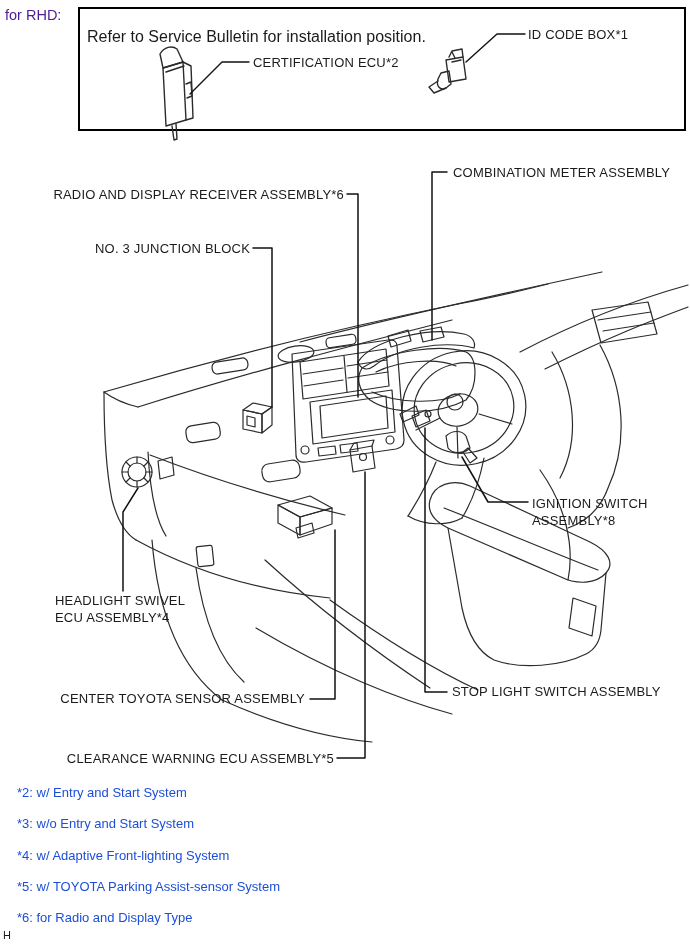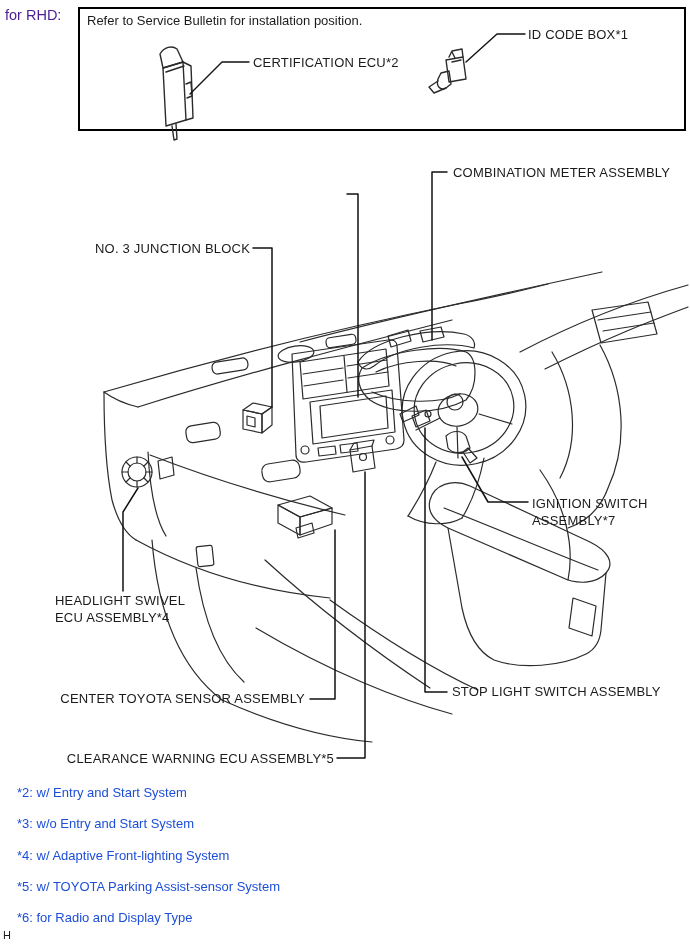--- a/index.html
+++ b/index.html
@@ -24,22 +24,22 @@
     position:absolute;left:5px;top:7px;
     font-size:14.5px;color:#4c1d95;
   }
   .service-box{
     position:absolute;
     left:78px;top:7px;width:604px;height:120px;
     border:2px solid #000000;
     background:#ffffff;
   }
   .service-note{
-    position:absolute;left:7px;top:4px;
-    font-size:13px;color:#1b1b1b;white-space:nowrap;
+    position:absolute;left:7px;top:19px;
+    font-size:16px;color:#1b1b1b;white-space:nowrap;
   }
   .art{position:absolute;left:0;top:0;}
   .footnote{position:absolute;left:17px;font-size:13px;color:#1d4ed8;white-space:nowrap;}
   .page-mark{position:absolute;left:3px;top:929px;font-size:11px;color:#1b1b1b;}
 </style>
 </head>
 <body>
 
 <div class="page">
 
@@ -179,24 +179,25 @@
       <path d="M425,428 L425,692 L447,692"></path>
       <path d="M335,530 L335,699 L310,699"></path>
       <path d="M365,472 L365,758 L337,758"></path>
     </g>
   </svg>
 
   <div class="lbl" style="left:253px;top:55px;">CERTIFICATION ECU*2</div>
   <div class="lbl" style="left:528px;top:27px;">ID CODE BOX*1</div>
 
   <div class="lbl" style="left:453px;top:165px;">COMBINATION METER ASSEMBLY</div>
+  <div class="lbl" style="right:346px;top:187px;text-align:right;">RADIO AND DISPLAY RECEIVER ASSEMBLY*6</div>
   <div class="lbl" style="right:440px;top:241px;text-align:left;">NO. 3 JUNCTION BLOCK</div>
   <div class="lbl two-line" style="left:532px;top:495px;">
     <span>IGNITION SWITCH</span>
-    <span>ASSEMBLY*7</span>
+    <span>ASSEMBLY*8</span>
   </div>
   <div class="lbl two-line" style="left:55px;top:592px;">
     <span>HEADLIGHT SWIVEL</span>
     <span>ECU ASSEMBLY*4</span>
   </div>
   <div class="lbl" style="right:385px;top:691px;text-align:right;">CENTER TOYOTA SENSOR ASSEMBLY</div>
   <div class="lbl" style="left:452px;top:684px;">STOP LIGHT SWITCH ASSEMBLY</div>
   <div class="lbl" style="right:356px;top:751px;text-align:right;">CLEARANCE WARNING ECU ASSEMBLY*5</div>
 
   <div class="footnote" style="top:785px;">*2: w/ Entry and Start System</div>

